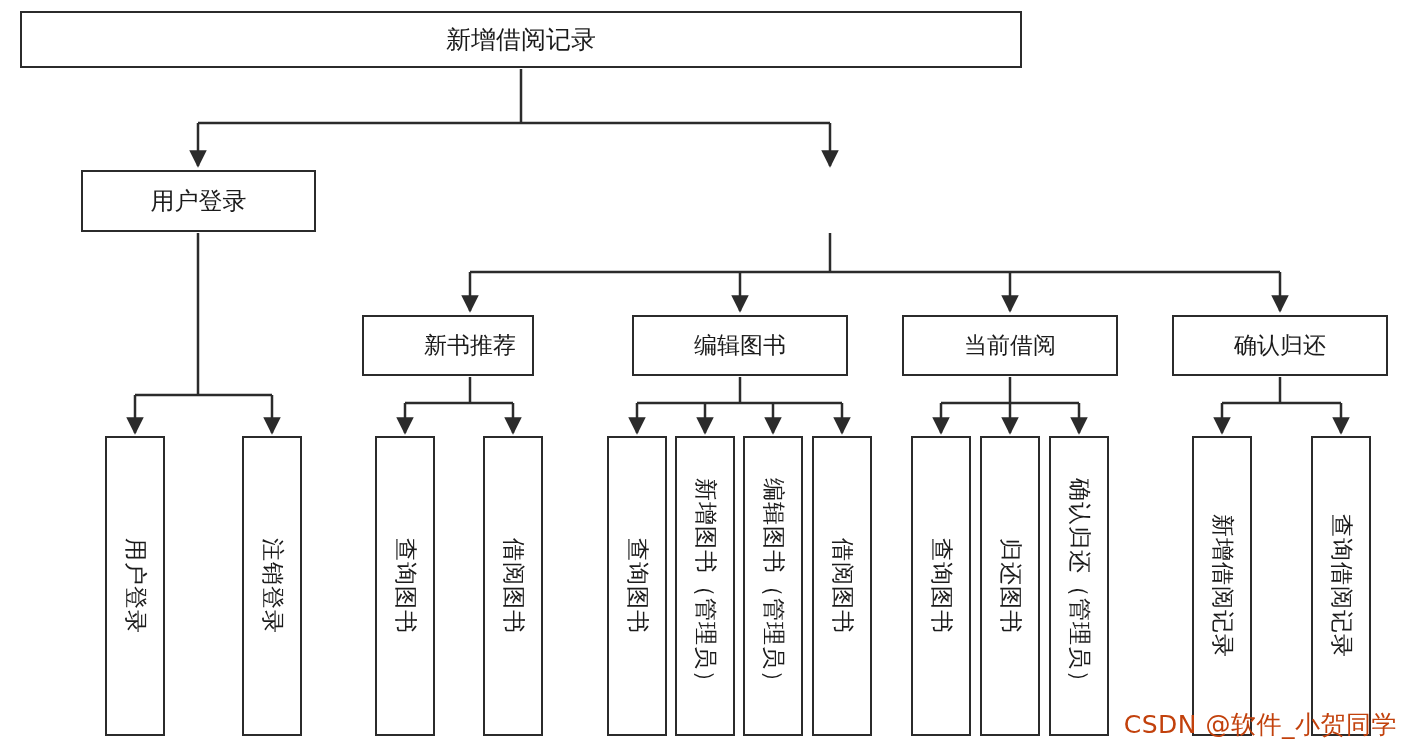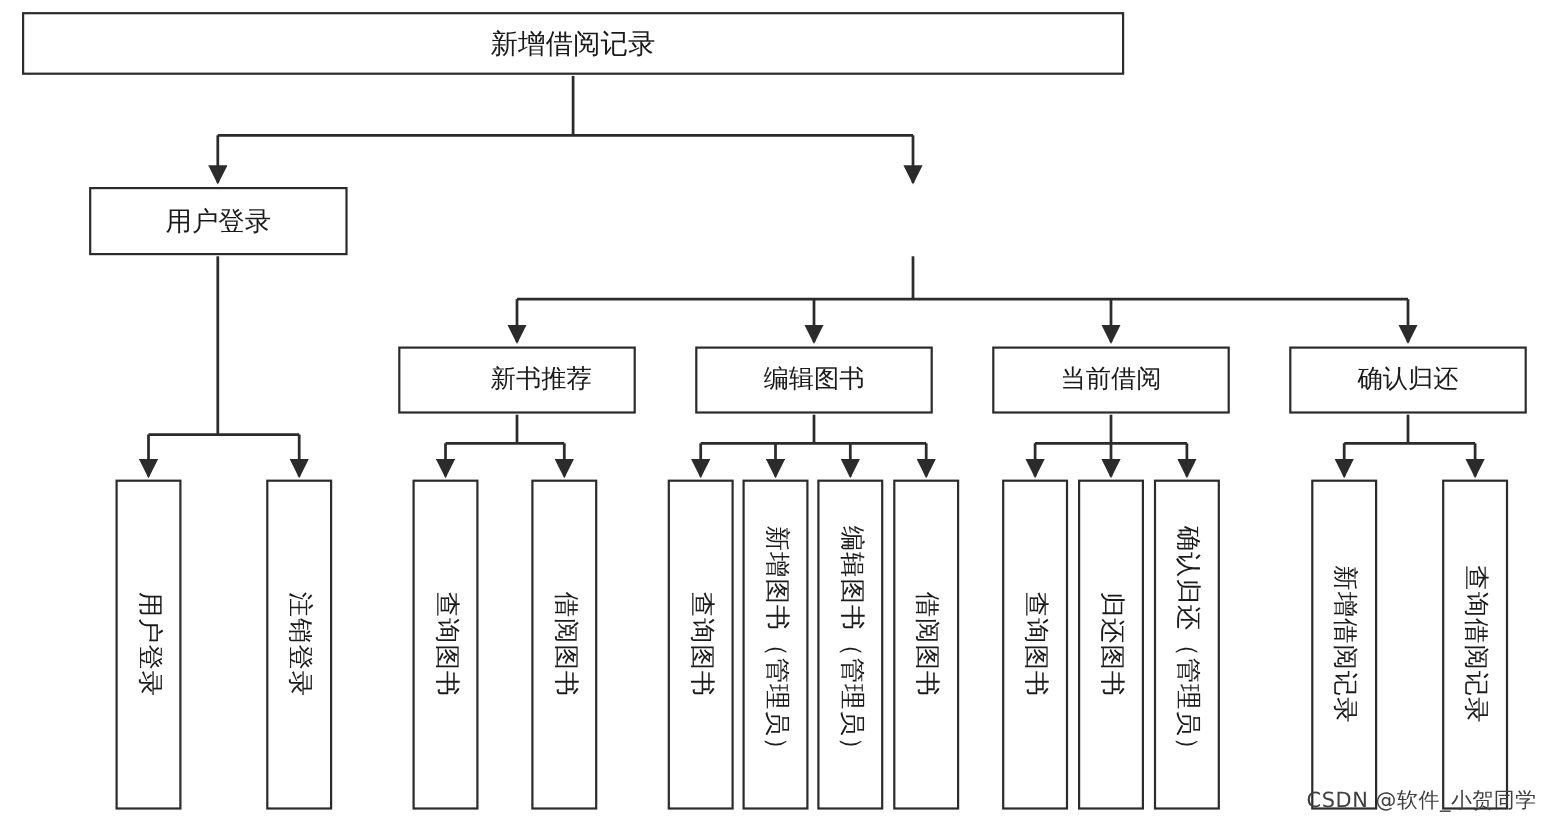--- a/index.html
+++ b/index.html
@@ -58,22 +58,22 @@
     display: block;
     transform: rotate(90deg);
     transform-origin: center center;
     white-space: nowrap;
     letter-spacing: 1px;
   }
   .watermark {
     position: absolute;
     right: 8px;
     bottom: 6px;
-    font-size: 19px;
-    color: #404040;
+    font-size: 25px;
+    color: #c2410c;
     letter-spacing: 0.5px;
     z-index: 3;
     white-space: nowrap;
   }
 </style>
 </head>
 <body>
 
 <div id="diagram">
 
@@ -129,21 +129,21 @@
   </svg>
 
   <div class="node root" style="left:20px; top:11px; width:1002px; height:57px;">
     <span>新增借阅记录</span>
   </div>
 
   <div class="node level2" style="left:81px; top:170px; width:235px; height:62px;">
     <span>用户登录</span>
   </div>
 
-  <div class="node level3" style="left:362px; top:315px; width:216px; height:61px;padding-left:44px;">
+  <div class="node level3" style="left:362px; top:315px; width:172px; height:61px;padding-left:44px;">
     <span>新书推荐</span>
   </div>
   <div class="node level3" style="left:632px; top:315px; width:216px; height:61px;">
     <span>编辑图书</span>
   </div>
   <div class="node level3" style="left:902px; top:315px; width:216px; height:61px;">
     <span>当前借阅</span>
   </div>
   <div class="node level3" style="left:1172px; top:315px; width:216px; height:61px;">
     <span>确认归还</span>

